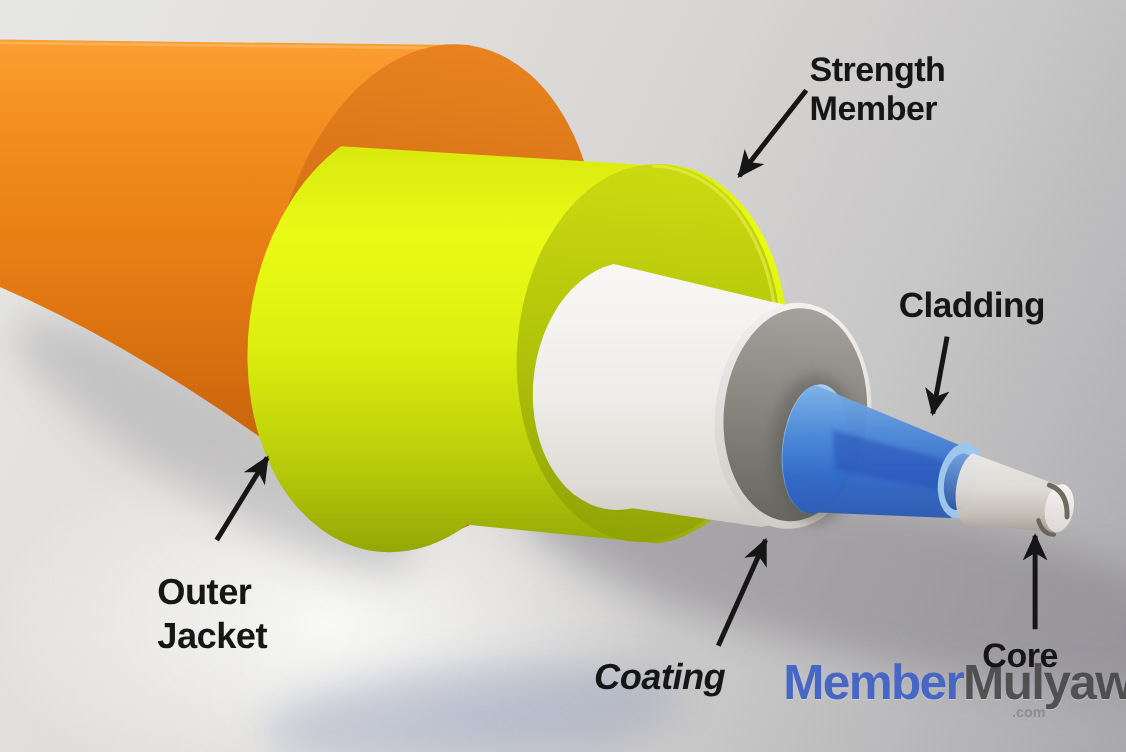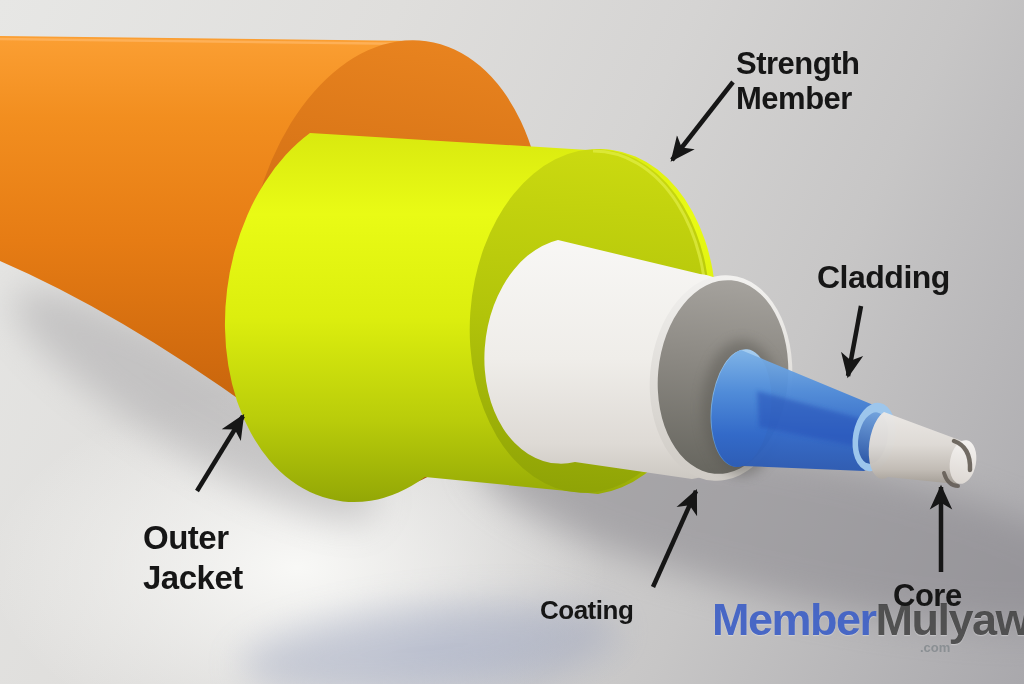--- a/index.html
+++ b/index.html
@@ -12,21 +12,21 @@
       linear-gradient(115deg,#e7e7e5 0%,#dfdedc 30%,#d5d4d3 52%,#c7c6c6 72%,#a9a8ac 100%);
   }
   .stage svg{position:absolute;left:0;top:0;}
   .lbl{
     position:absolute;color:#161616;font-weight:bold;
     white-space:pre-line;letter-spacing:-0.5px;line-height:1.13;
   }
   .lbl-strength{left:736px;top:46px;font-size:31px;}
   .lbl-cladding{left:817px;top:259px;font-size:32px;}
   .lbl-outer{left:143px;top:490px;font-size:33px;line-height:1.22;margin-top:28px;}
-  .lbl-coating{left:540px;top:596px;font-size:26px;}
+  .lbl-coating{left:540px;top:596px;font-size:33px;font-style:italic;}
   .lbl-core{left:893px;top:578px;font-size:31px;}
   .wm{
     position:absolute;left:712px;top:594px;font-size:45px;font-weight:bold;
     letter-spacing:-1.5px;white-space:nowrap;opacity:.95;
     text-shadow:0 1px 1px rgba(255,255,255,.35);
   }
   .wm .p1{color:#4263c6;}
   .wm .p2{color:rgba(55,55,55,.85);}
   .wm-com{
     position:absolute;left:920px;top:640px;font-size:13px;font-weight:bold;

